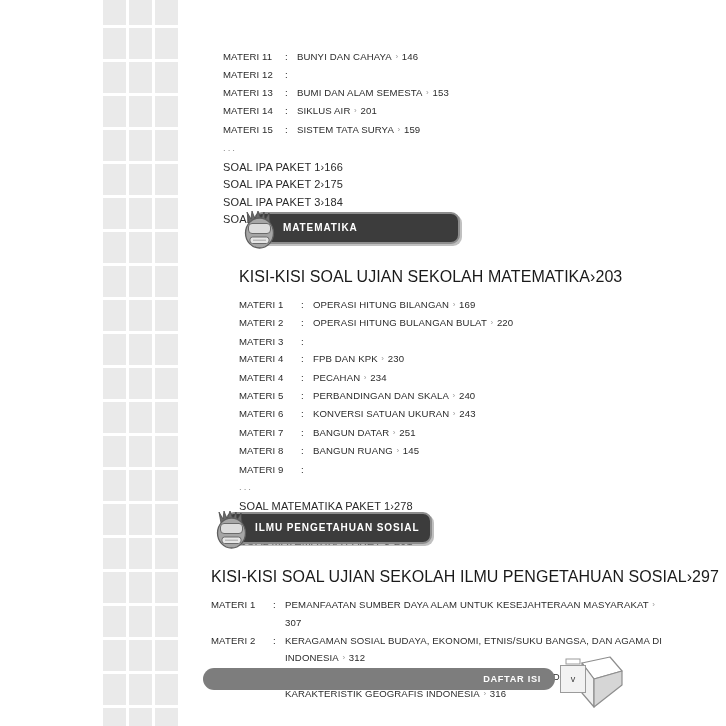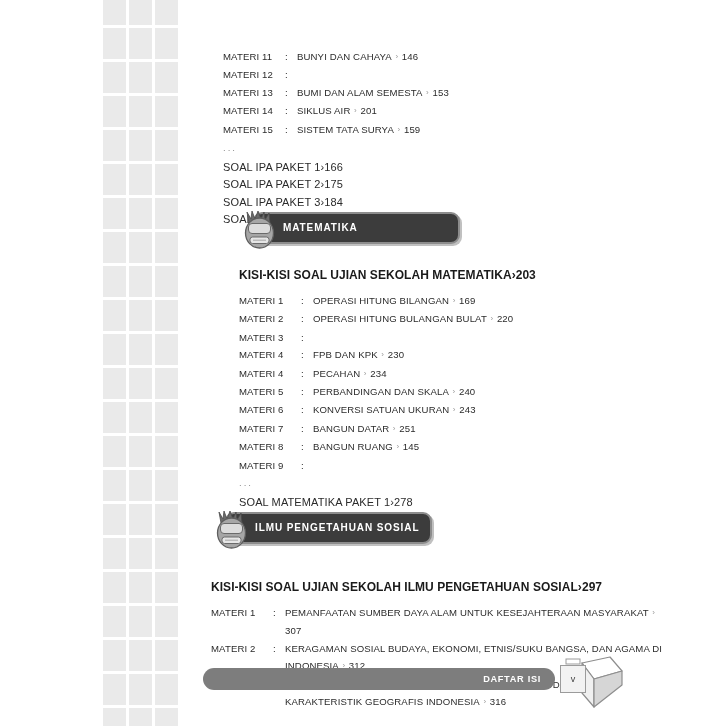--- a/index.html
+++ b/index.html
@@ -87,22 +87,22 @@
 
   .ellipsis {
     font-size: 9.6px;
     line-height: 17.4px;
     color: #8e8e8e;
     letter-spacing: 2px;
     height: 20px;
   }
 
   .kisi-head {
-    font-size: 12px;
-    font-weight: bold;
+    font-size: 16px;
+    font-weight: normal;
     letter-spacing: 0.05px;
     color: #1a1a1a;
     white-space: nowrap;
   }
 
   
   .banner {
     position: relative;
     height: 34px;
   }
@@ -395,21 +395,21 @@
         <g>
           <path d="M10 13 L8 2 L12 9 L13 1 L16 9 L19 1 L22 9 L25 2 L26 10 L30 3 L31 13 Z" fill="#6b6b6b" stroke="#4a4a4a" stroke-width="0.8" stroke-linejoin="round"></path>
           <ellipse cx="20.5" cy="23" rx="14" ry="15" fill="#a6a6a6" stroke="#5e5e5e" stroke-width="1.3"></ellipse>
           <rect x="9.5" y="13.5" width="22" height="10" rx="3.5" fill="#dcdcdc" stroke="#6a6a6a" stroke-width="1"></rect>
           <rect x="11" y="27" width="19" height="6.5" rx="2.6" fill="#e6e6e6" stroke="#6a6a6a" stroke-width="1"></rect>
           <line x1="14" y1="30.2" x2="27" y2="30.2" stroke="#9e9e9e" stroke-width="0.9"></line>
         </g>
       </svg>
     </div>
 
-    <div class="kisi-head" style="margin-top:34px;">
+    <div class="kisi-head" style="margin-top:22px;">
       <span>KISI-KISI SOAL UJIAN SEKOLAH ILMU PENGETAHUAN SOSIAL</span><span class="pg-sep">›</span><span>297</span>
     </div>
 
     <div style="height:10px;"></div>
     <div class="toc-list">
         <div class="toc-row">
           <span class="label">MATERI 1</span>
           <span class="colon">:</span>
           <span class="title-wrap"><span class="title">PEMANFAATAN SUMBER DAYA ALAM UNTUK KESEJAHTERAAN MASYARAKAT</span><span class="pg-sep">›</span><span class="page">307</span></span>
         </div>

